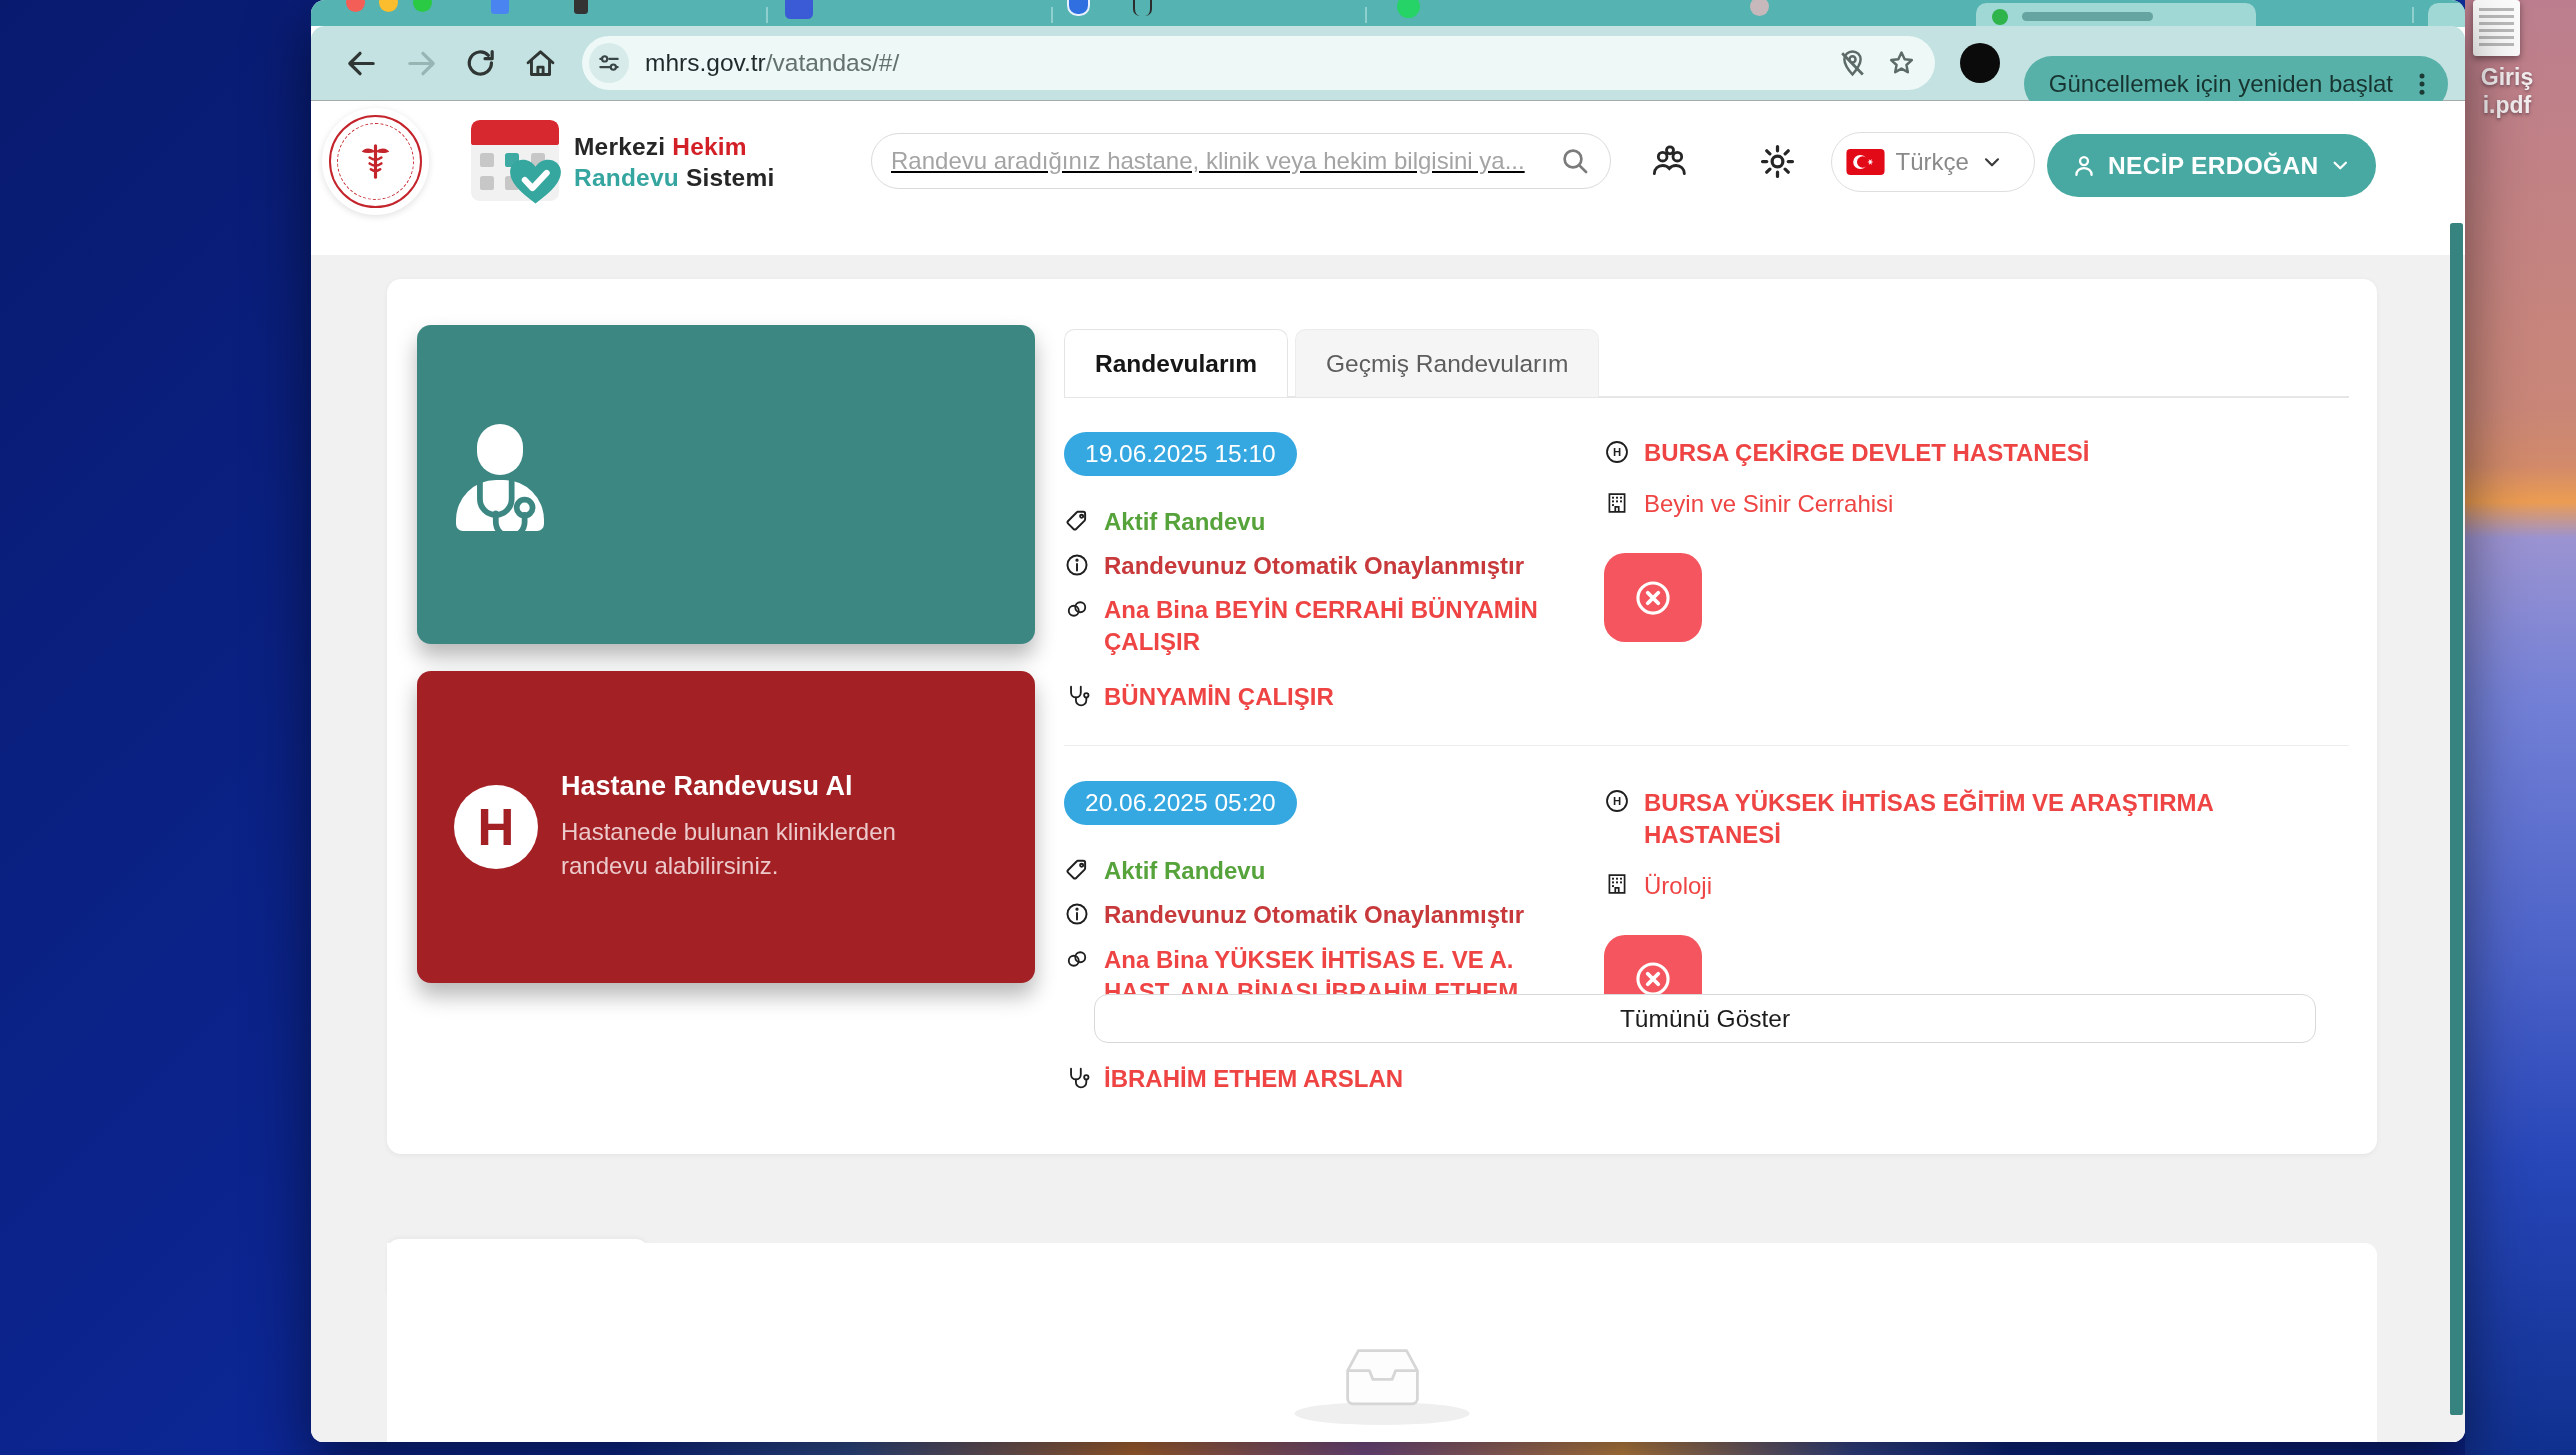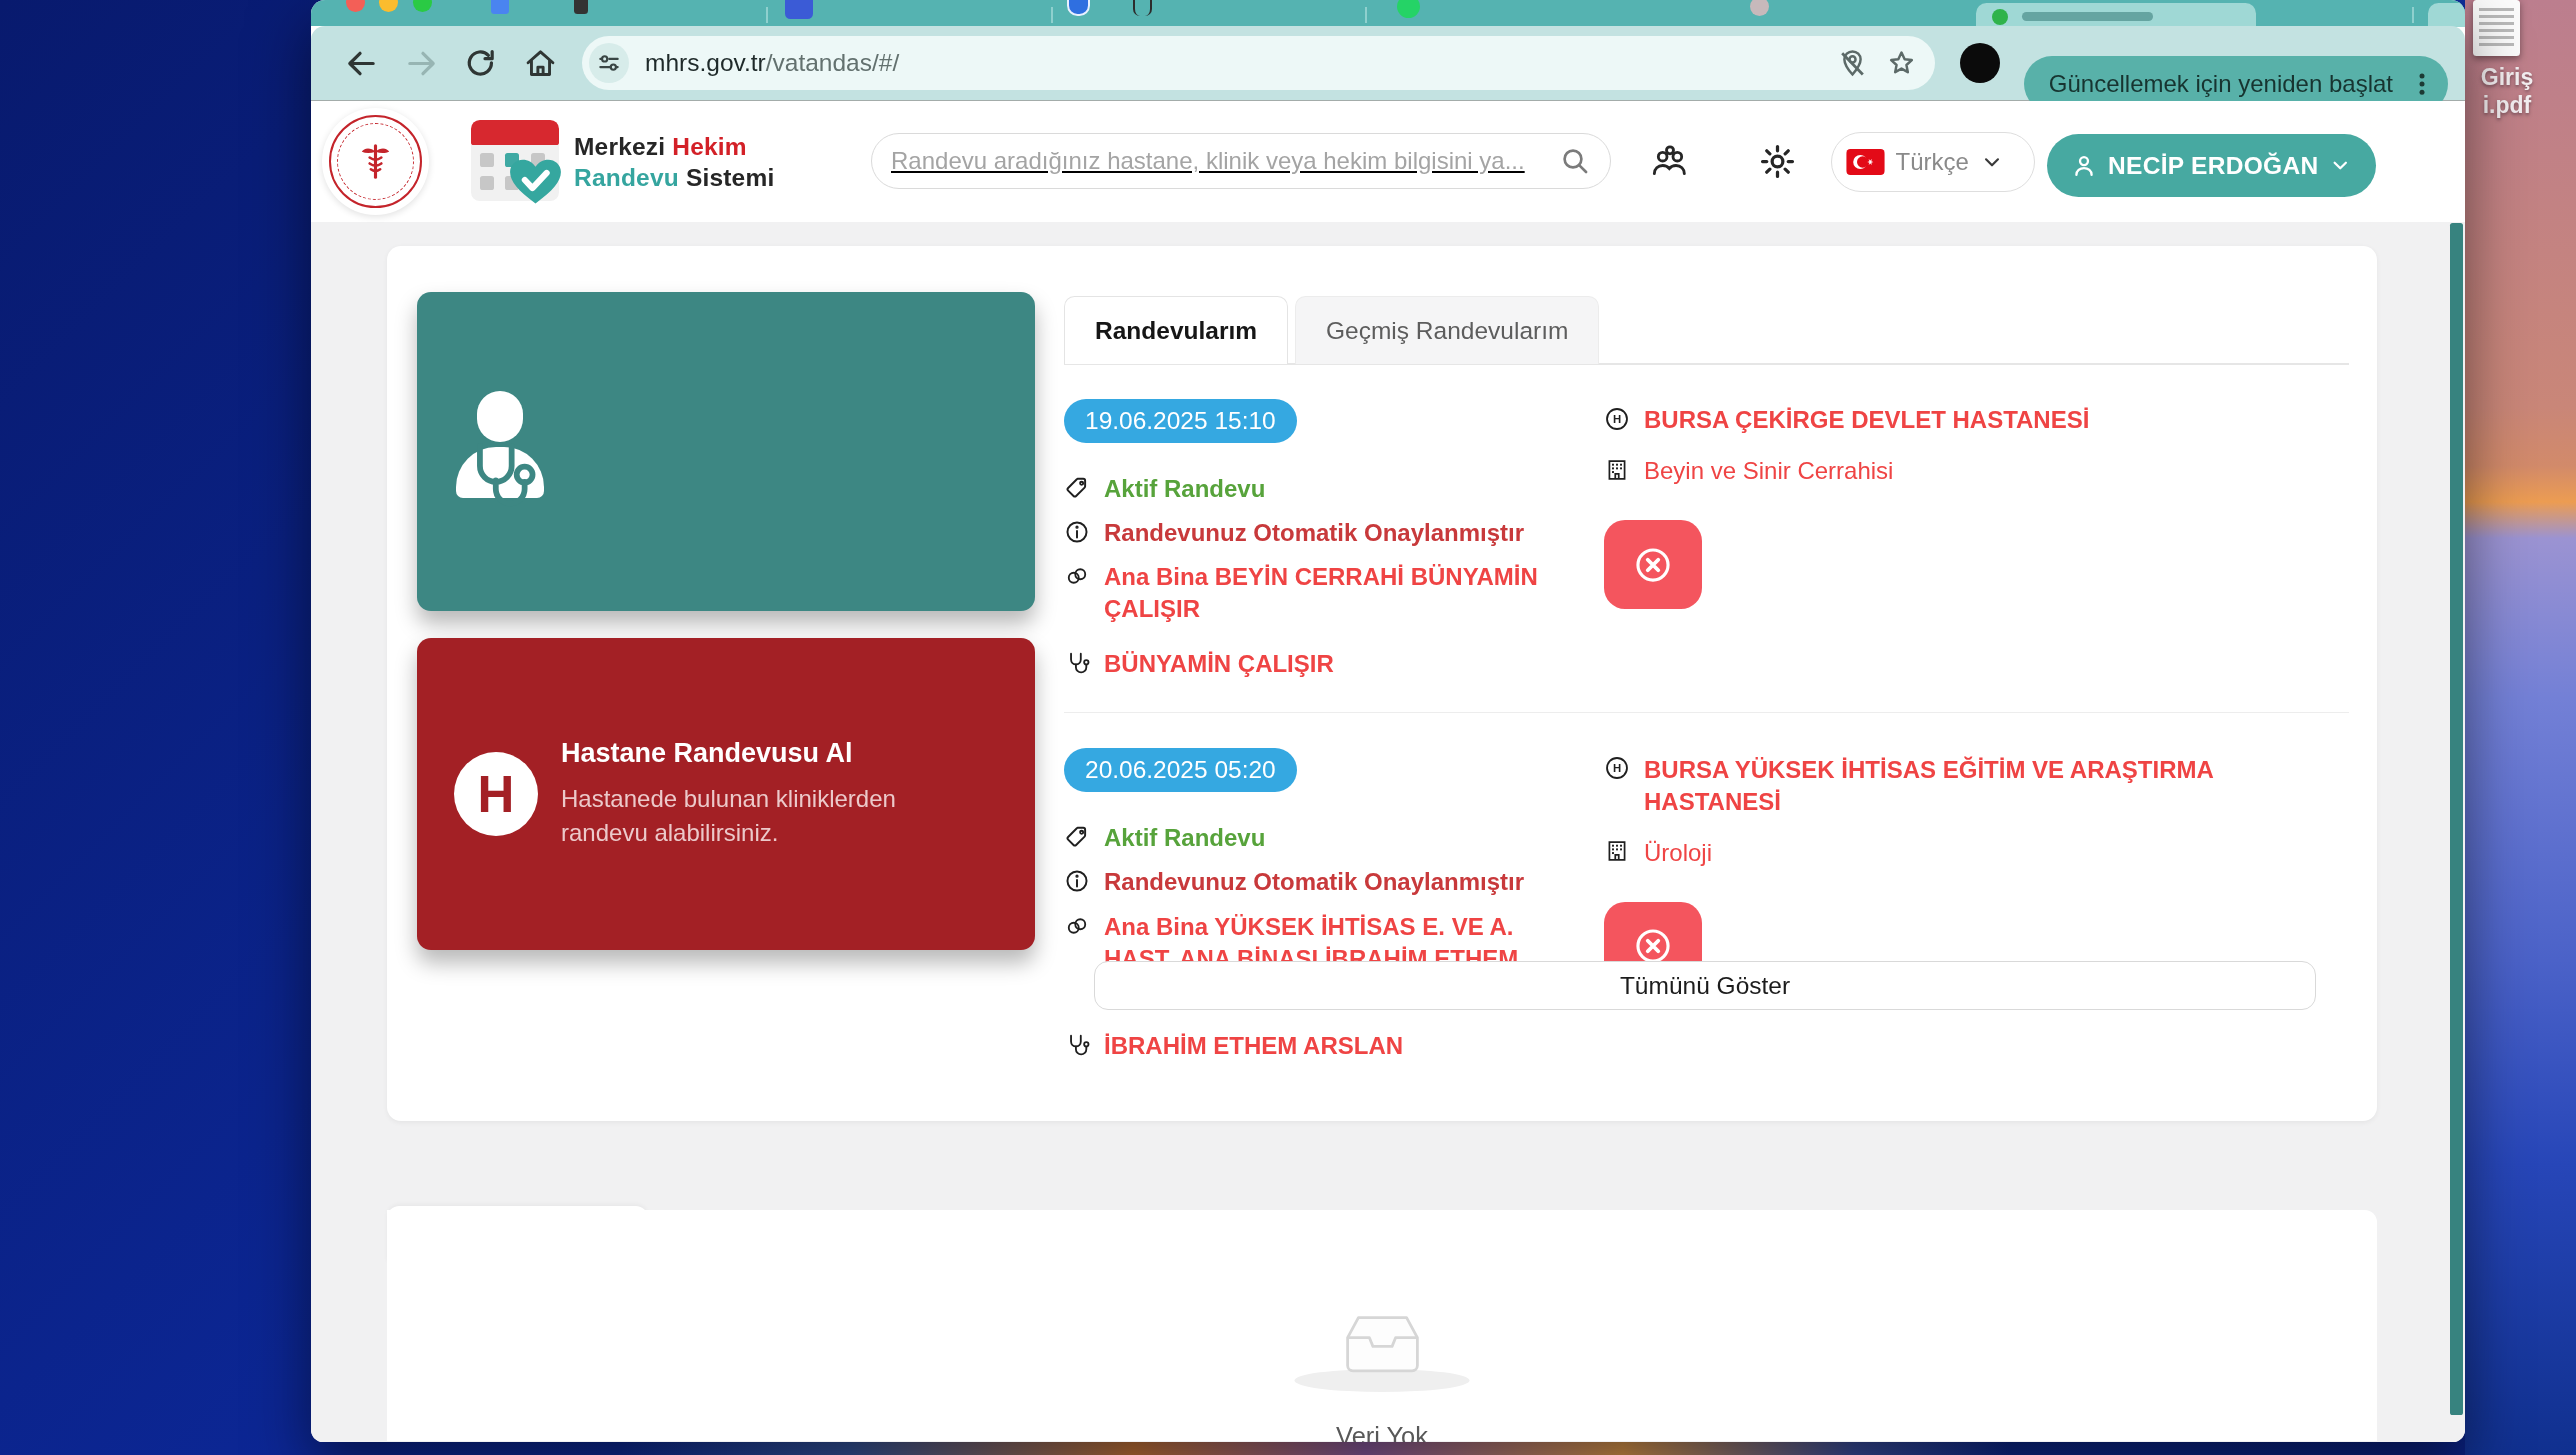--- a/index.html
+++ b/index.html
@@ -41,21 +41,21 @@
     align-items:center; padding:0 17.5px 0 7px; gap:16px; min-width:0; }
   .chip { width:40px; height:40px; border-radius:50%; background:#d7ecea; display:flex; align-items:center; justify-content:center; }
   .url { font-size:24.5px; white-space:nowrap; overflow:hidden; flex:1; }
   .url .dom { color:#1f2a2a; } .url .path { color:#63716f; }
   .avatar { width:40px; height:40px; border-radius:50%; background:#0b0b0b; flex:0 0 auto; }
   .restart { height:56px; border-radius:28px; background:#58b1a9; display:flex; align-items:center;
     gap:14px; padding:0 10.5px 0 24.5px; flex:0 0 auto; cursor:pointer;margin-top:42px; }
   .restart span { font-size:24px; color:#173430; }
 
   
-  .site-header { position:relative; height:121px; background:#fff;padding-left:41px; }
+  .site-header { position:relative; height:154px; background:#fff;padding-left:41px; }
   .seal { position:absolute; left:11.4px; top:7px; width:107px; height:107px; border-radius:50%;
     background:#fff; box-shadow:0 1.8px 7px rgba(0,0,0,.12); display:flex; align-items:center; justify-content:center; z-index:3; }
   .seal .ring { width:93px; height:93px; border-radius:50%; border:2.6px solid #c4242b;
     display:flex; align-items:center; justify-content:center; }
   .seal .ring2 { width:77px; height:77px; border-radius:50%; border:1.8px dashed #c4242b;
     display:flex; align-items:center; justify-content:center; }
   .callogo { position:absolute; left:160px; top:19px; width:88px; height:84px; }
   .cal-top { height:24.5px; background:#d7282f; border-radius:8.8px 8.8px 2.6px 2.6px; }
   .cal-body { height:56px; background:#f1f1f1; border-radius:0 0 8.8px 8.8px; padding:8px 8.8px;
     display:grid; grid-template-columns:repeat(3,1fr); gap:6.1px; }

